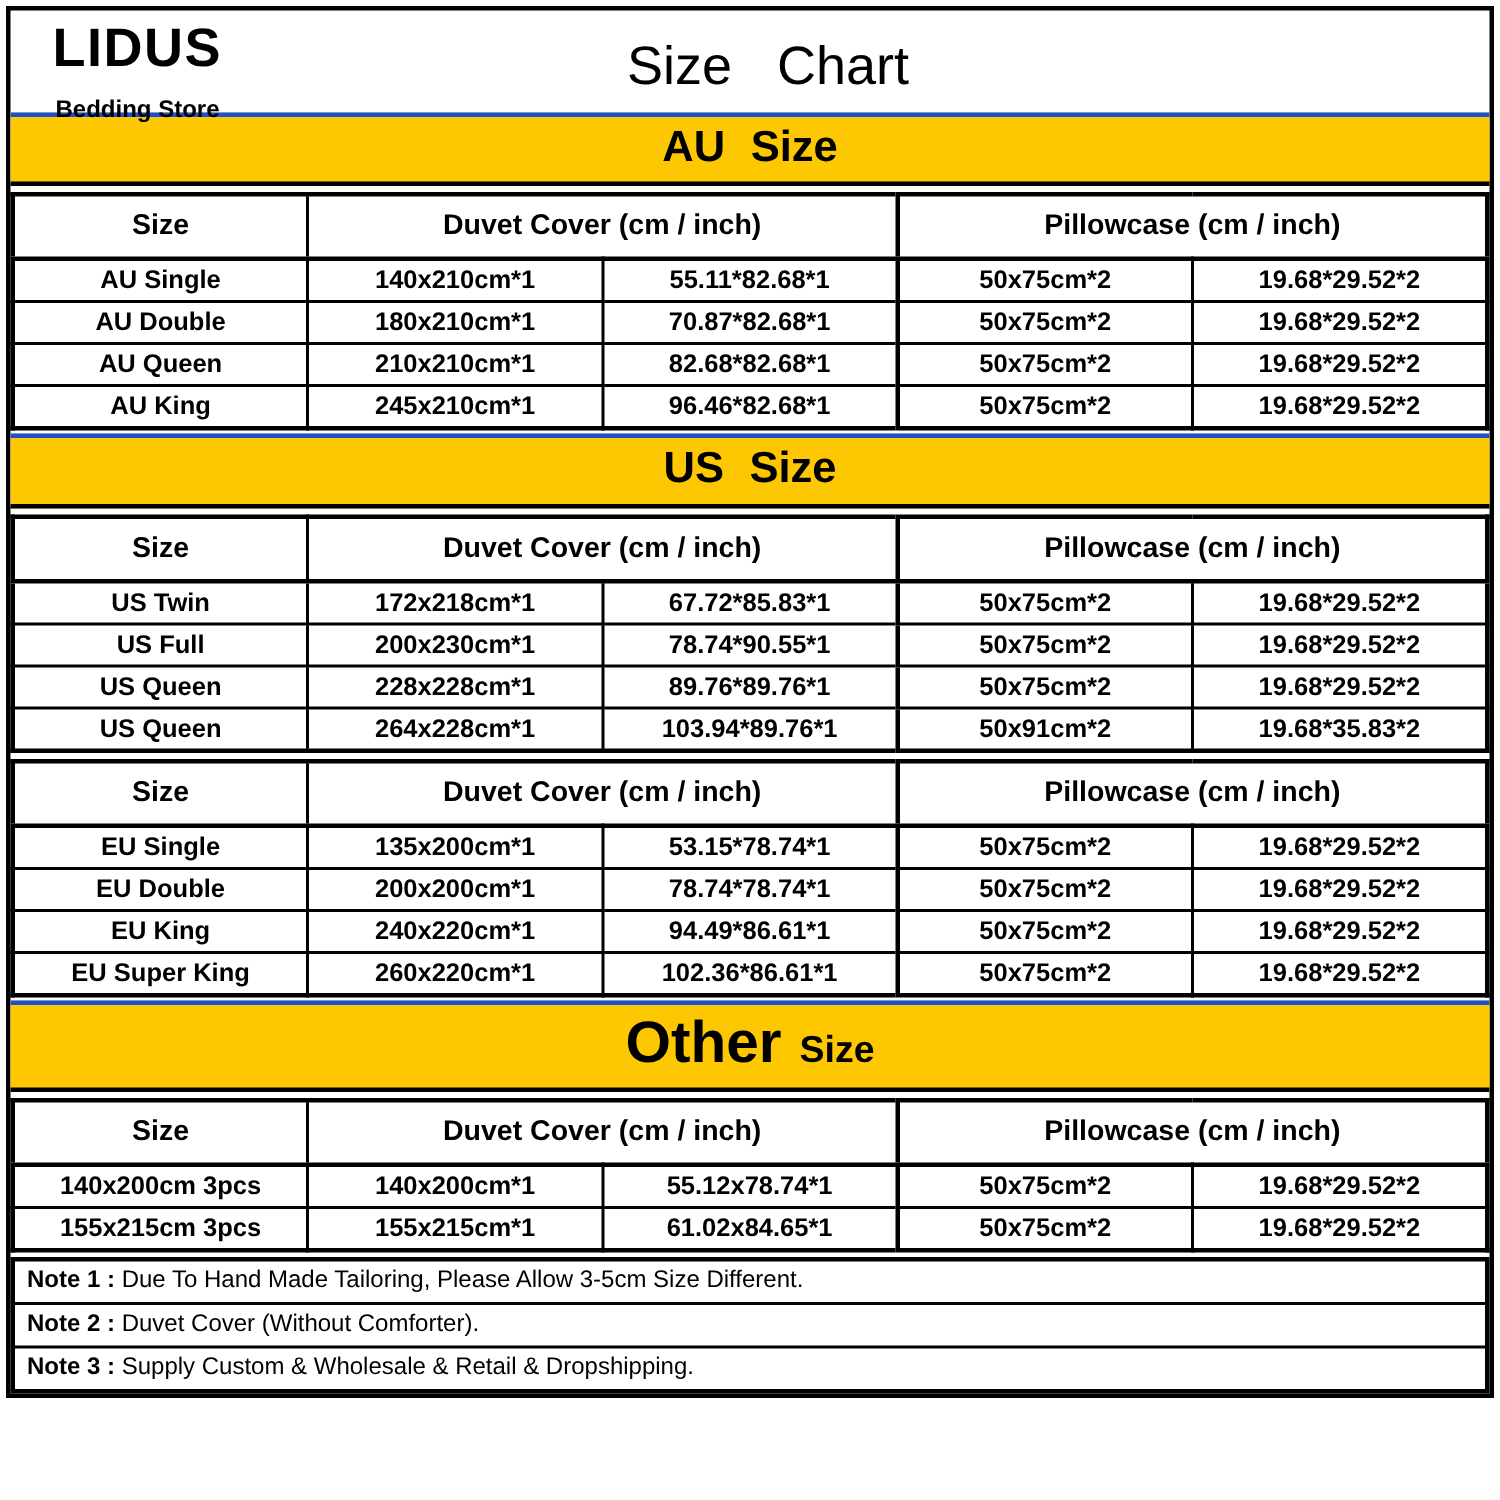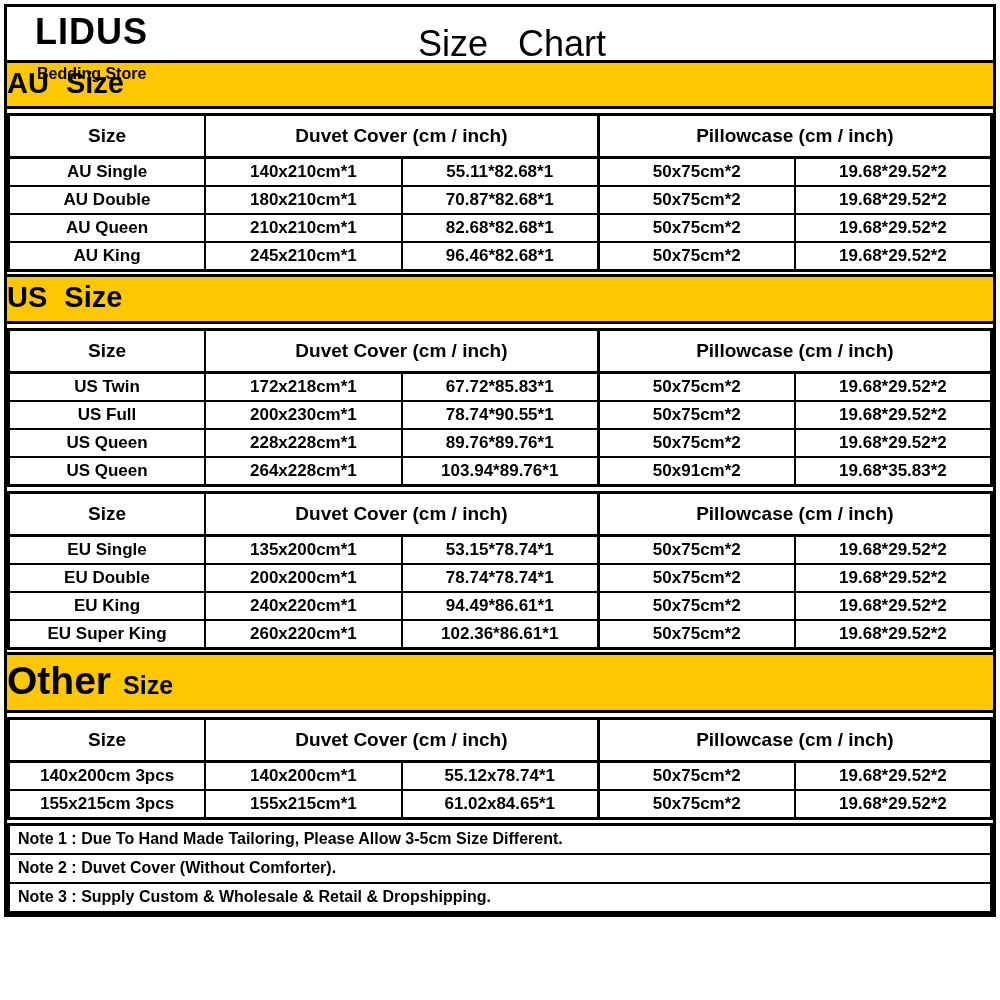--- a/index.html
+++ b/index.html
@@ -1,49 +1,49 @@
 <!DOCTYPE html>
 <html style="--banner-yellow: #FDC701;"><head>
 <meta charset="utf-8">
 <style>
   html,body { margin:0; padding:0; background:#ffffff; }
   body { width:1000px; height:1000px; font-family:"Liberation Sans", sans-serif; color:#000; }
   .sheet { box-sizing:border-box; margin:4px; border:3px solid #000; padding:0; background:#fff; }
 
   
-  .header { position:relative; height:53px; }
+  .header { position:relative; height:68px; }
   .logo { position:absolute; left:28px; top:7px; line-height:1; }
   .logo-name { font-size:36px; font-weight:bold; letter-spacing:1px; }
   .logo-tagline { font-size:16px; font-weight:bold; margin-top:16px; margin-left:2px; }
   .title { position:absolute; left:0; right:0; top:16px; text-align:center;
            font-size:36px; font-weight:normal; word-spacing:20px;margin-left:24px; }
 
   
-  .banner { background:var(--banner-yellow,#FDC701); border-top:3px solid #000000; border-bottom:3px solid #000;
-            text-align:left; padding:4px 0 6px 0; line-height:1.15; }
+  .banner { background:var(--banner-yellow,#FDC701); border-top:3px solid #1d4ed8; border-bottom:3px solid #000;
+            text-align:center; padding:4px 0 6px 0; line-height:1.15; }
   .banner .main, .banner .sub { font-weight:bold; }
   .banner .main { font-size:29px; }
   .banner .sub  { font-size:29px; margin-left:17px; }
   .section-other .banner .main { font-size:39px; }
   .section-other .banner .sub  { font-size:25px; margin-left:12px; }
 
   
   table.size-table { width:100%; border-collapse:collapse; border:3px solid #000; margin:4px 0 2px 0; table-layout:fixed; }
   .size-table th, .size-table td { border:2px solid #000; text-align:center; font-weight:bold; padding:0; }
   .size-table th { font-size:19px; height:40px; border-bottom:3px solid #000; }
   .size-table td { font-size:17px; height:26px; }
   .size-table col { width:20%; }
   .group-border { border-left-width:3px !important; }
 
   
   .notes { border:3px solid #000; margin-top:3px; }
   .note-row { padding:4px 8px 5px 8px; font-size:16px; border-top:2px solid #000000; }
   .note-row:first-child { border-top:none; }
   .note-label { font-weight:bold; }
-  .note-text { font-weight:bold; }
+  .note-text { font-weight:normal; }
 </style>
 </head>
 <body>
 
 <div class="sheet">
 
   <div class="header">
     <div class="logo">
       <div class="logo-name">LIDUS</div>
       <div class="logo-tagline">Bedding Store</div>

